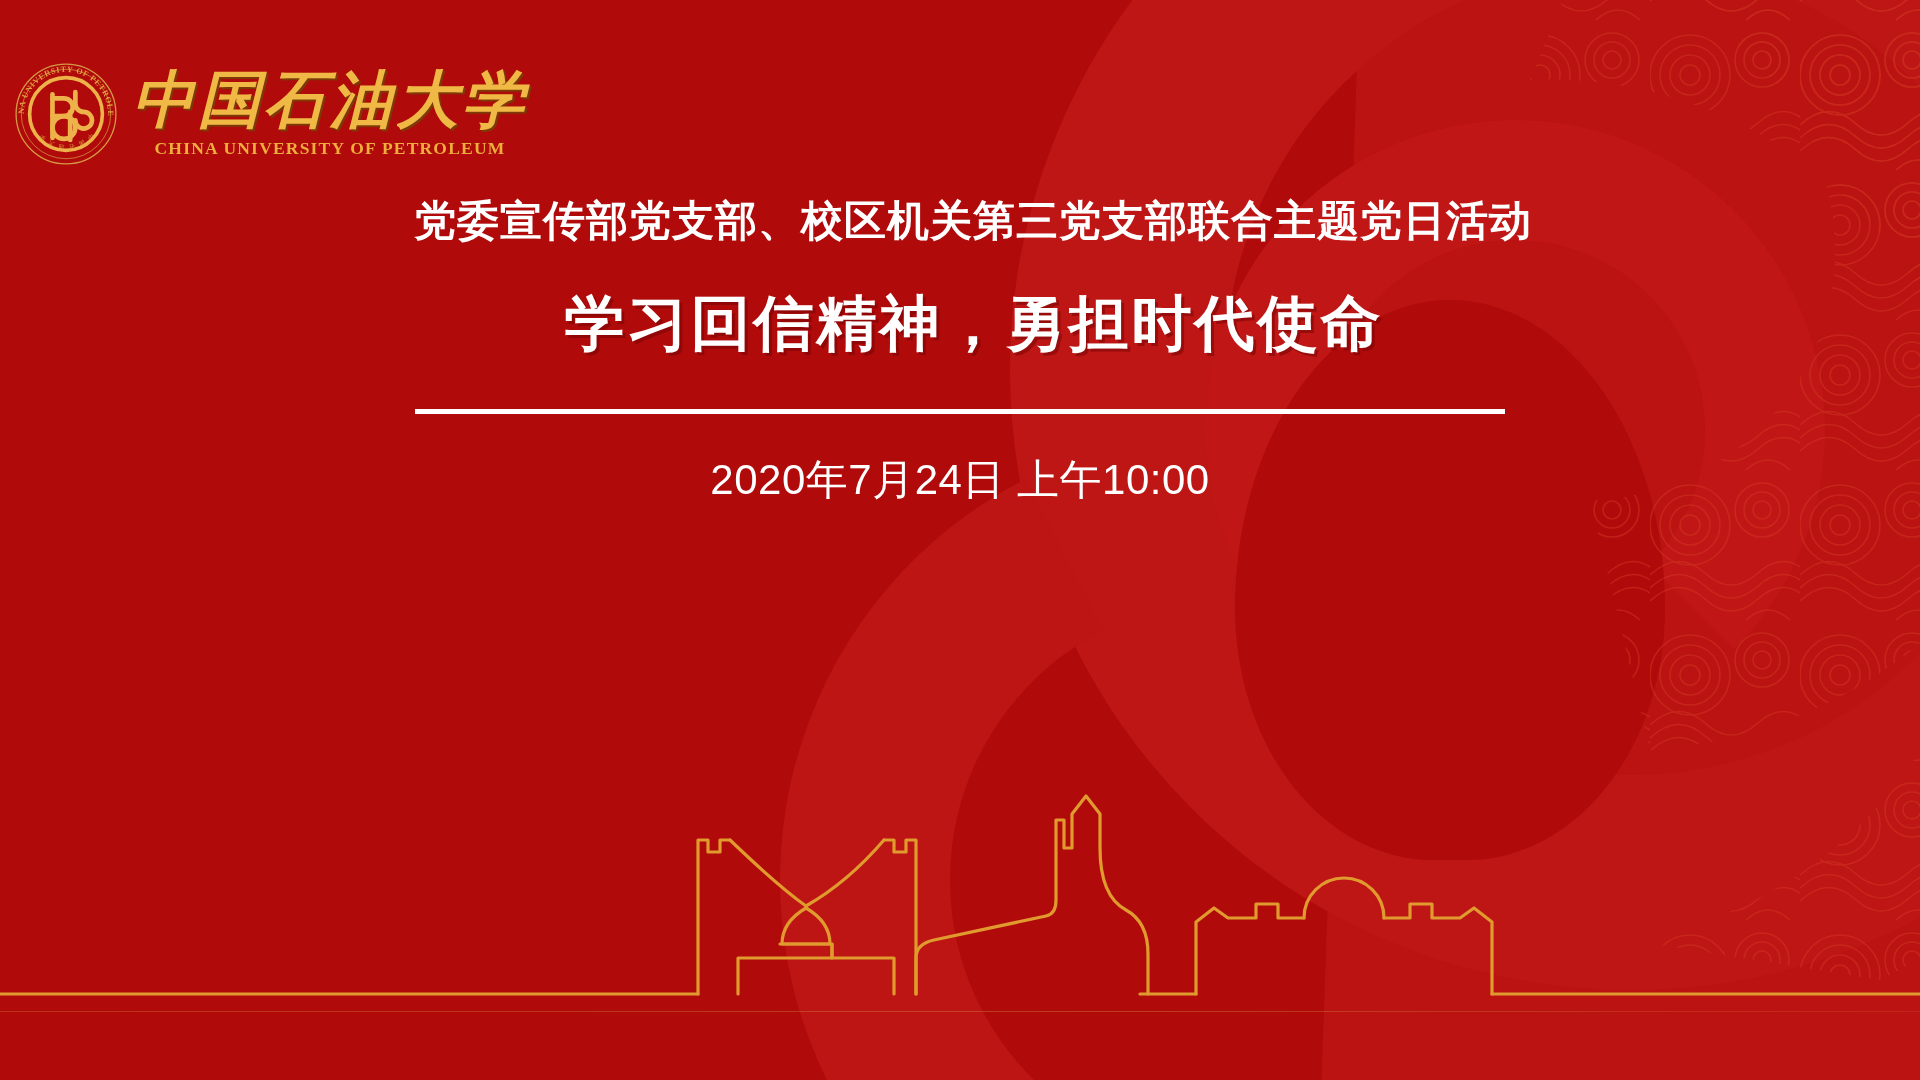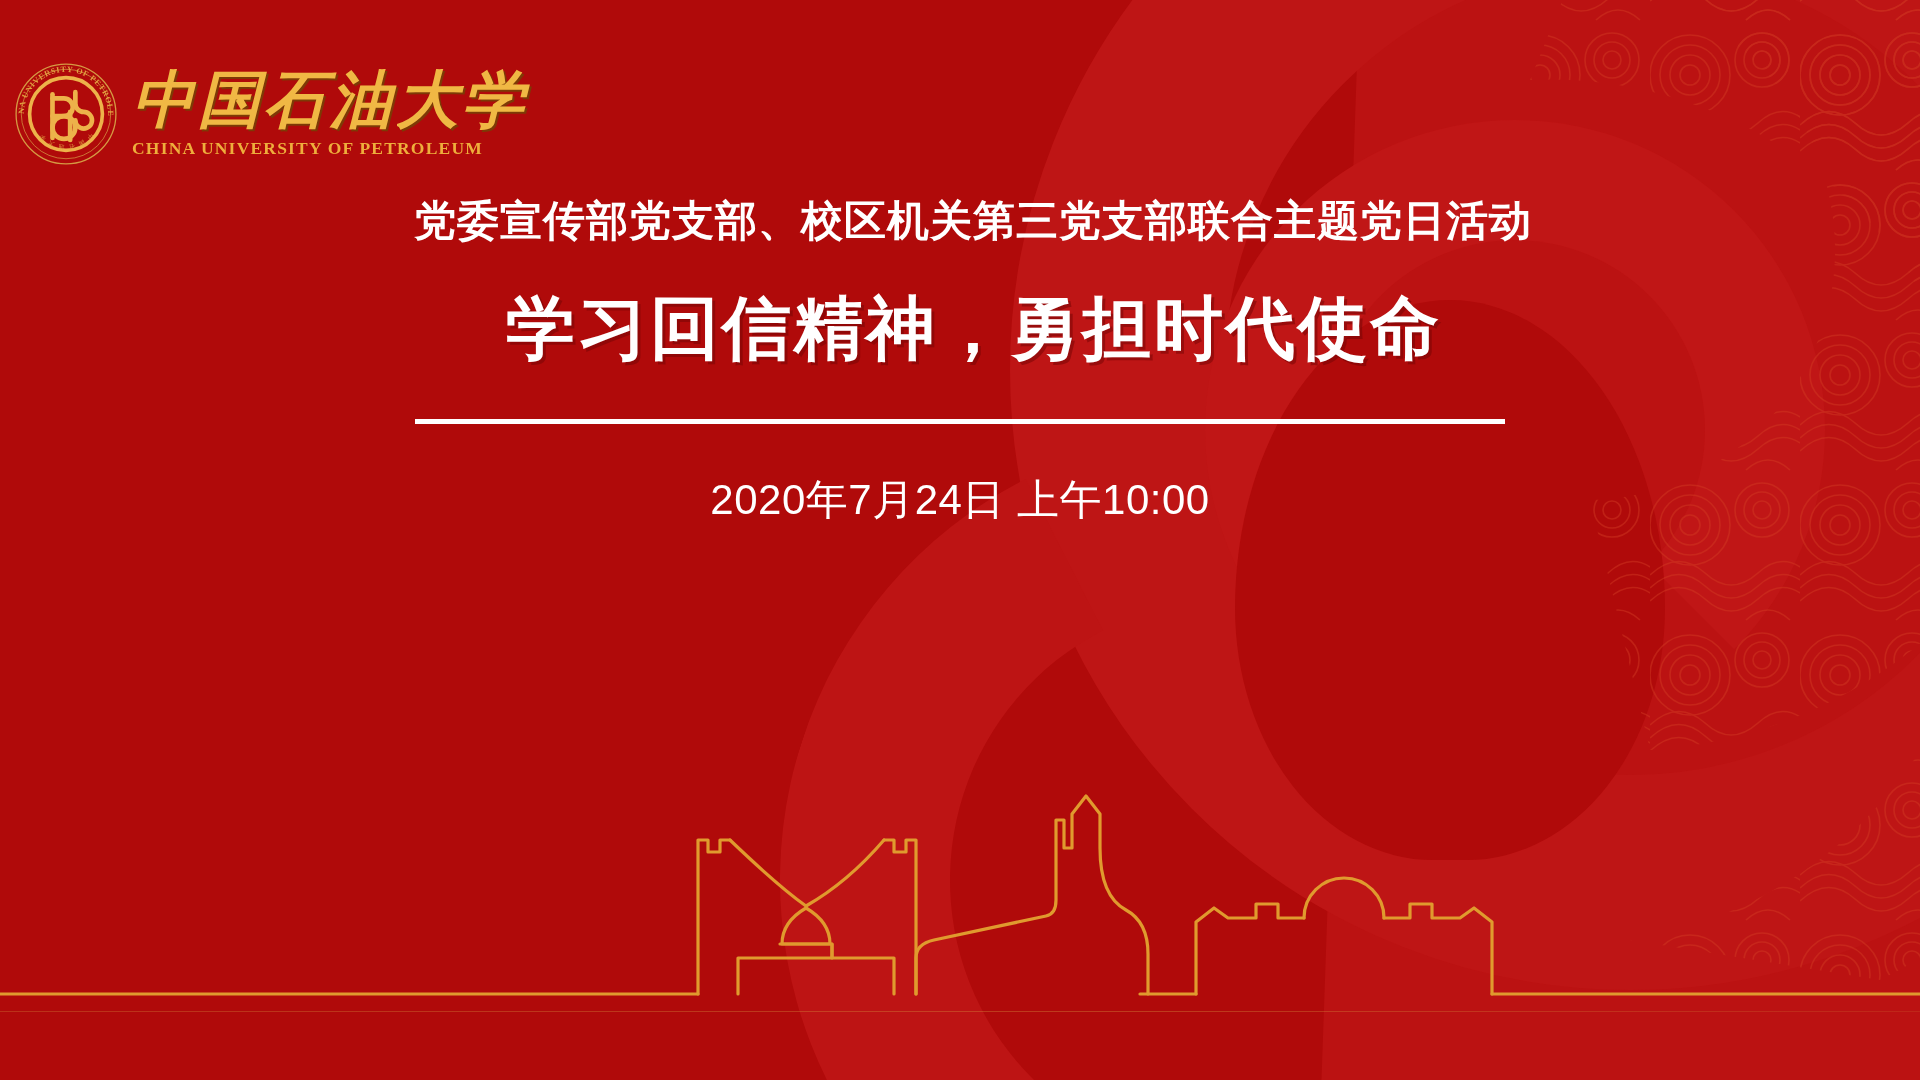--- a/index.html
+++ b/index.html
@@ -104,21 +104,21 @@
   
   .logo-wrap {
     position: absolute;
     left: 14px;
     top: 62px;
     display: flex;
     align-items: center;
     gap: 14px;
   }
   .logo-emblem { width: 104px; height: 104px; display: block; }
-  .logo-text-block { display: flex; flex-direction: column; }
+  .logo-text-block { display: flex; flex-direction: column; align-items: center; }
   .logo-cn {
     font-family: "Liberation Serif", "DejaVu Serif", serif;
     font-size: 62px;
     font-weight: bold;
     font-style: italic;
     color: #f0b844;
     letter-spacing: 4px;
     line-height: 1;
     text-shadow: 2px 2px 0 #7d3a06;
     white-space: nowrap;
@@ -146,37 +146,37 @@
     font-weight: bold;
     color: #ffffff;
     letter-spacing: 1px;
     line-height: 1.2;
     margin: 0;
     white-space: nowrap;
     padding-left: 26px;
   }
   .main-title {
     margin: 46px 0 0 12px;
-    font-size: 69px;
+    font-size: 60px;
     font-weight: bold;
     color: #ffffff;
     letter-spacing: 3px;
     line-height: 1.08;
     white-space: nowrap;
     text-shadow: 3px 3px 0 rgba(120,6,6,0.55);
     padding-left: 16px;
   }
   .divider {
     width: 1090px;
     height: 5px;
     background: #ffffff;
     margin: 52px auto 0 auto;
   }
   .datetime {
-    margin: 48px 0 0 0;
+    margin: 38px 0 0 0;
     font-size: 42px;
     font-weight: normal;
     color: #ffffff;
     letter-spacing: 0.5px;
     white-space: nowrap;
   }
 
   
   .skyline {
     position: absolute;

